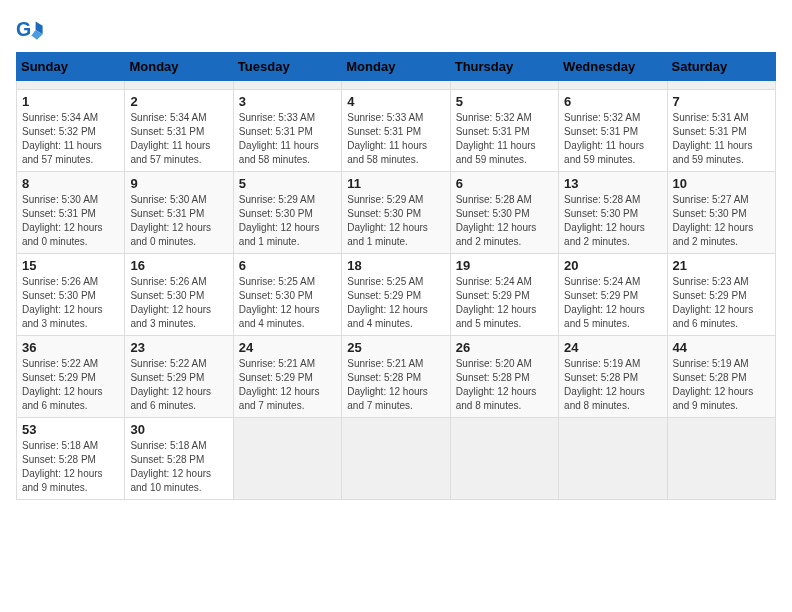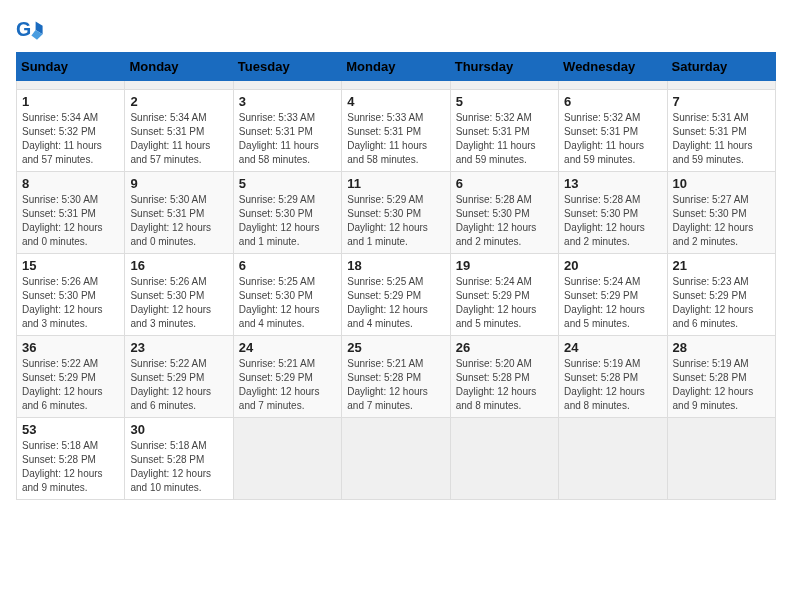--- a/index.html
+++ b/index.html
@@ -239,21 +239,21 @@
         </td>
         <td>
           <span class="day-num">26</span>
           <div class="day-info">Sunrise: 5:20 AM<br>Sunset: 5:28 PM<br>Daylight: 12 hours and 8 minutes.</div>
         </td>
         <td>
           <span class="day-num">24</span>
           <div class="day-info">Sunrise: 5:19 AM<br>Sunset: 5:28 PM<br>Daylight: 12 hours and 8 minutes.</div>
         </td>
         <td>
-          <span class="day-num">28</span>
+          <span class="day-num">44</span>
           <div class="day-info">Sunrise: 5:19 AM<br>Sunset: 5:28 PM<br>Daylight: 12 hours and 9 minutes.</div>
         </td>
       </tr>
       <tr>
         <td>
           <span class="day-num">53</span>
           <div class="day-info">Sunrise: 5:18 AM<br>Sunset: 5:28 PM<br>Daylight: 12 hours and 9 minutes.</div>
         </td>
         <td>
           <span class="day-num">30</span>

